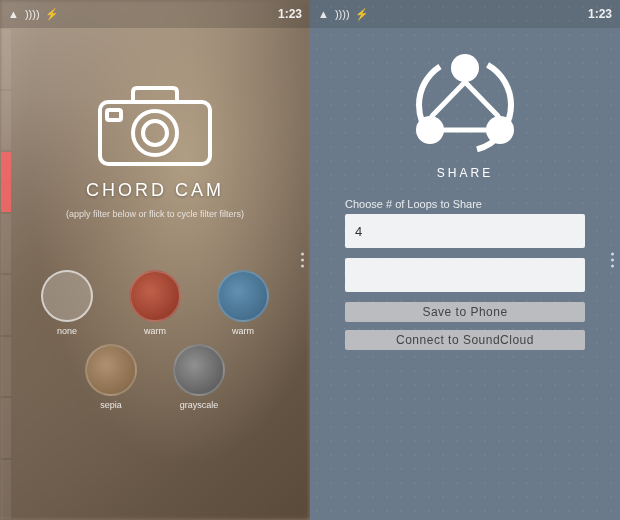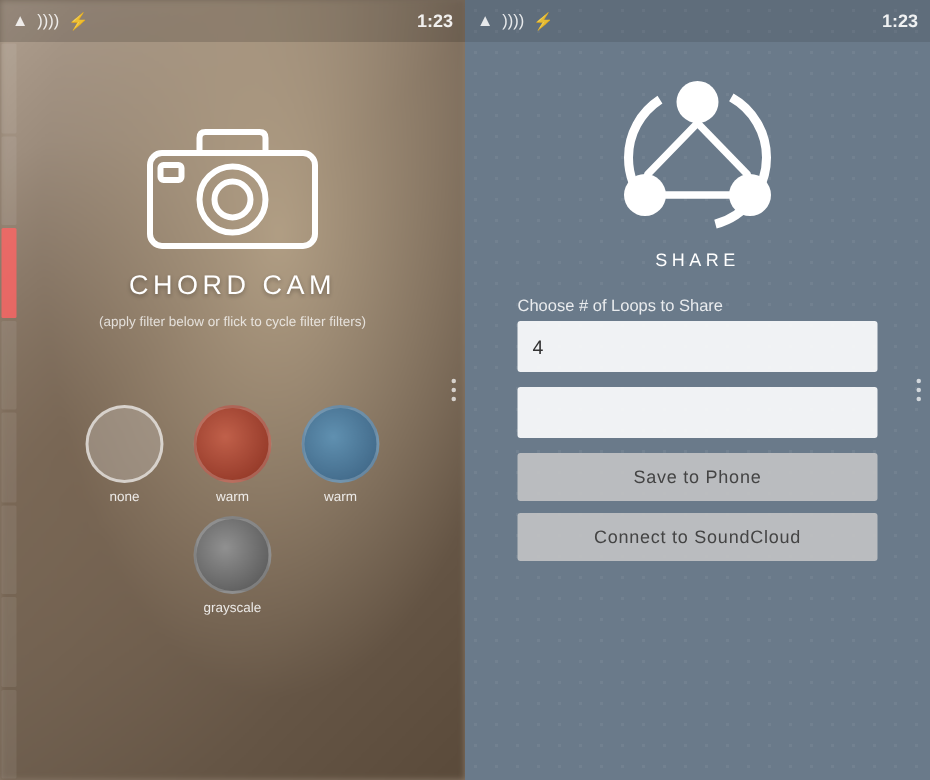--- a/index.html
+++ b/index.html
@@ -120,21 +120,21 @@
       position: absolute;
       top: 270px;
       left: 0; right: 0;
       z-index: 5;
       padding: 0 20px;
     }
 
     .filters-row {
       display: flex;
       justify-content: center;
-      gap: 20px;
+      gap: 36px;
       margin-bottom: 8px;
     }
 
     .filter-item {
       display: flex;
       flex-direction: column;
       align-items: center;
       gap: 4px;
     }
 
@@ -265,21 +265,21 @@
       border-radius: 2px;
       padding: 0 10px;
       font-size: 13px;
       color: #333;
       margin-bottom: 10px;
       outline: none;
     }
 
     .form-button {
       width: 100%;
-      height: 32px;
+      height: 20px;
       background: rgba(200,200,200,0.85);
       border: none;
       border-radius: 2px;
       color: #444;
       font-size: 12px;
       cursor: pointer;
       margin-bottom: 8px;
       letter-spacing: 0.5px;
     }
 
@@ -348,20 +348,24 @@
         <div class="filter-circle filter-warm"></div>
         <span class="filter-label">warm</span>
       </div>
       <div class="filter-item">
         <div class="filter-circle filter-cool"></div>
         <span class="filter-label">warm</span>
       </div>
     </div>
     <div class="filters-row">
       <div class="filter-item">
+        <div class="filter-circle filter-sepia"></div>
+        <span class="filter-label">sepia</span>
+      </div>
+      <div class="filter-item">
         <div class="filter-circle filter-grayscale"></div>
         <span class="filter-label">grayscale</span>
       </div>
     </div>
   </div>
 
   <div class="three-dots-left">
     <div class="dot"></div>
     <div class="dot"></div>
     <div class="dot"></div>

